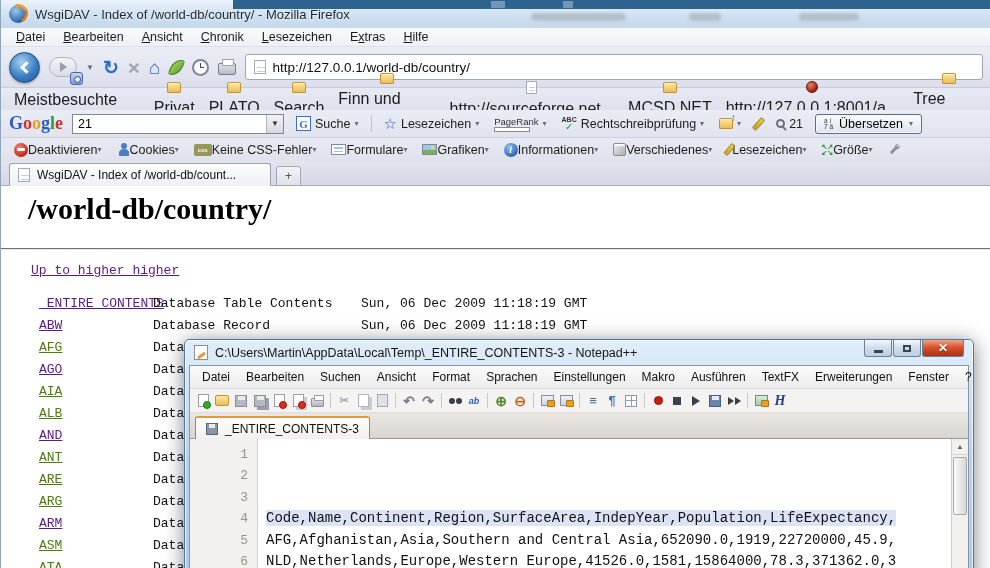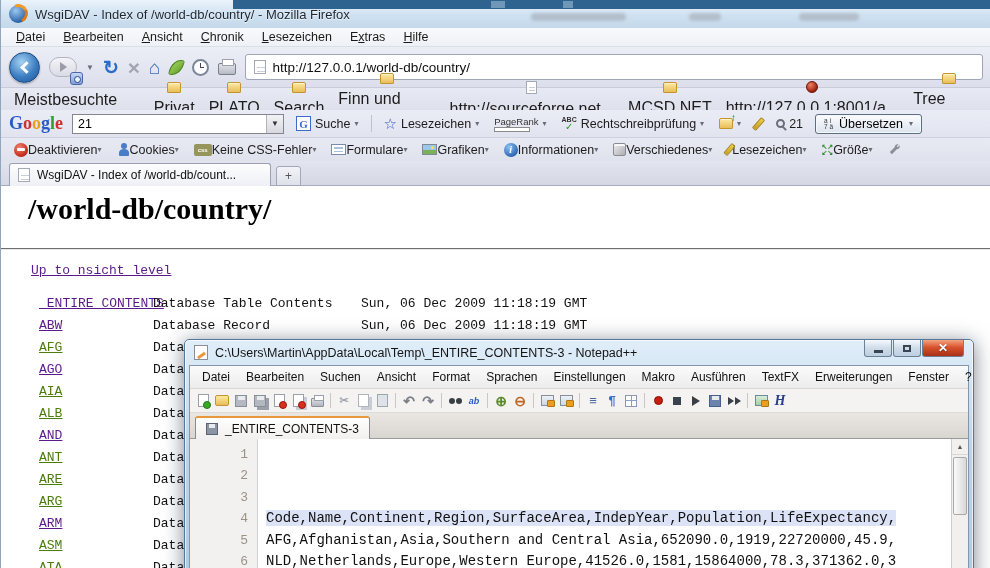--- a/index.html
+++ b/index.html
@@ -443,21 +443,21 @@
     <span class="fftab">
       <span class="page-ico"></span>
       <span>WsgiDAV - Index of /world-db/count...</span>
     </span>
     <span class="newtab">+</span>
   </div>
 
   <div class="content">
     <div class="h1">/world-db/country/</div>
     <div class="hrline"></div>
-    <a class="uplink mono lnk v">Up to nsicht level</a>
+    <a class="uplink mono lnk v">Up to higher higher</a>
     <div class="rows mono">
 
         <div class="drow">
           <a class="c1 lnk v">_ENTIRE_CONTENTS</a>
           <span class="c2">Database Table Contents</span>
           <span class="c3">Sun, 06 Dec 2009 11:18:19 GMT</span>
         </div>
 
         <div class="drow">
           <a class="c1 lnk v">ABW</a>

